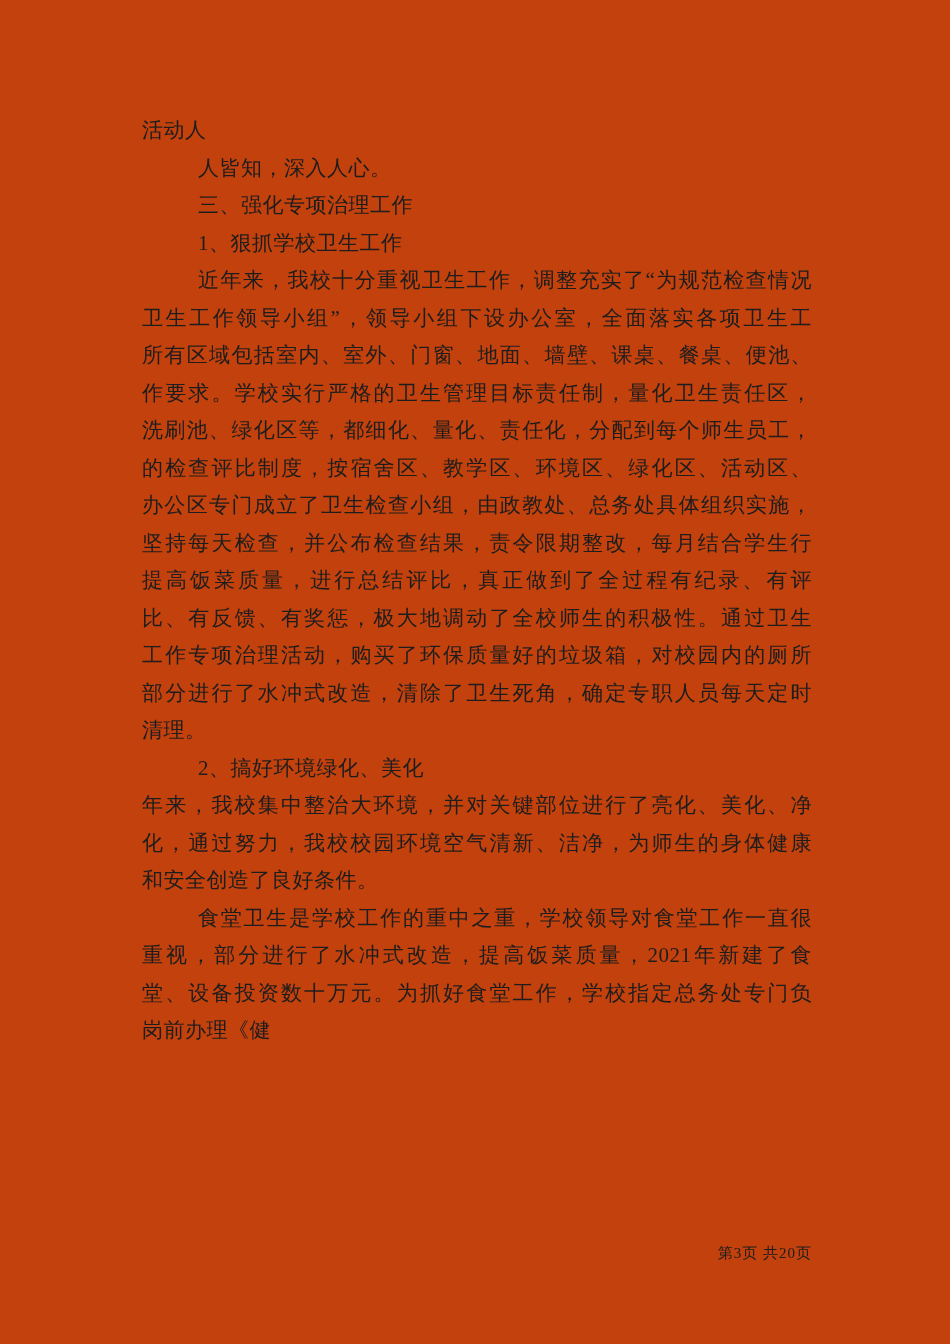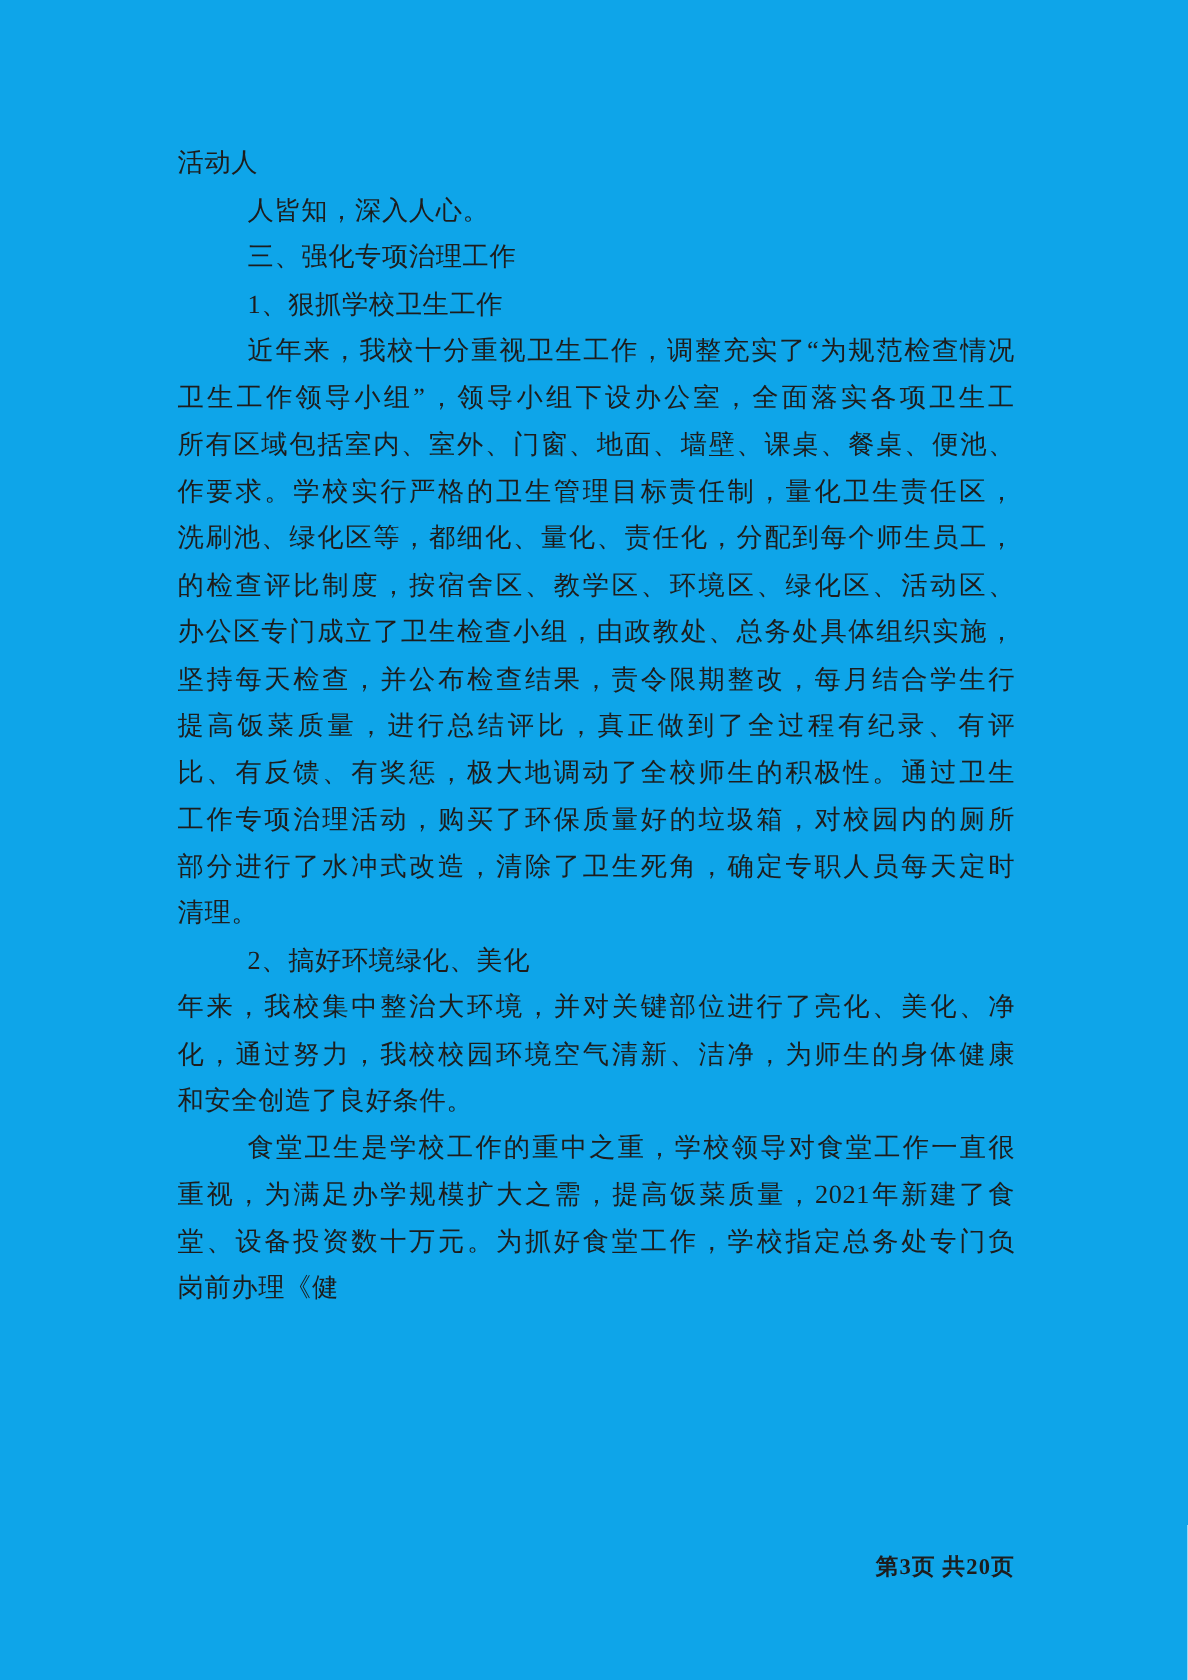--- a/index.html
+++ b/index.html
@@ -10,21 +10,21 @@
     overflow: hidden;
   }
   body {
     position: relative;
     font-family: "Liberation Serif", "DejaVu Serif", serif;
     color: #1d1d1d;
   }
   .doc-page {
     position: absolute;
     inset: 0;
-    background: #0ea5e9;
+    background: #c2410c;
   }
   .doc-body {
     position: absolute;
     left: 142px;
     top: 112px;
     width: 670px;
     font-size: 21px;
     line-height: 37.5px;
     letter-spacing: 0.5px;
   }
@@ -36,25 +36,24 @@
     
     text-align-last: justify;
   }
   .line.indent {
     text-indent: 56px;
   }
   .page-footer {
     position: absolute;
     top: 1243px;
     right: 138px;
-    font-size: 18px;
+    font-size: 15px;
     line-height: 20px;
     color: #1d1d1d;
     letter-spacing: 1px;
-    font-weight: bold;
   }
 </style>
 </head>
 <body>
 
 <div class="doc-page">
   <div class="doc-body" id="doc-body">
       <div class="line">活动人</div>
       <div class="line indent">人皆知，深入人心。</div>
       <div class="line indent">三、强化专项治理工作</div>
@@ -70,20 +69,20 @@
       <div class="line stretch">提高饭菜质量，进行总结评比，真正做到了全过程有纪录、有评</div>
       <div class="line stretch">比、有反馈、有奖惩，极大地调动了全校师生的积极性。通过卫生</div>
       <div class="line stretch">工作专项治理活动，购买了环保质量好的垃圾箱，对校园内的厕所</div>
       <div class="line stretch">部分进行了水冲式改造，清除了卫生死角，确定专职人员每天定时</div>
       <div class="line">清理。</div>
       <div class="line indent">2、搞好环境绿化、美化</div>
       <div class="line stretch">年来，我校集中整治大环境，并对关键部位进行了亮化、美化、净</div>
       <div class="line stretch">化，通过努力，我校校园环境空气清新、洁净，为师生的身体健康</div>
       <div class="line">和安全创造了良好条件。</div>
       <div class="line indent stretch">食堂卫生是学校工作的重中之重，学校领导对食堂工作一直很</div>
-      <div class="line stretch">重视，为满足办学规模扩大之需，提高饭菜质量，2021年新建了食</div>
+      <div class="line stretch">重视，部分进行了水冲式改造，提高饭菜质量，2021年新建了食</div>
       <div class="line stretch">堂、设备投资数十万元。为抓好食堂工作，学校指定总务处专门负</div>
       <div class="line">岗前办理《健</div>
     </div>
   <div class="page-footer">
     <span>第3页 共20页</span>
   </div>
 </div>
 
 </body></html>

